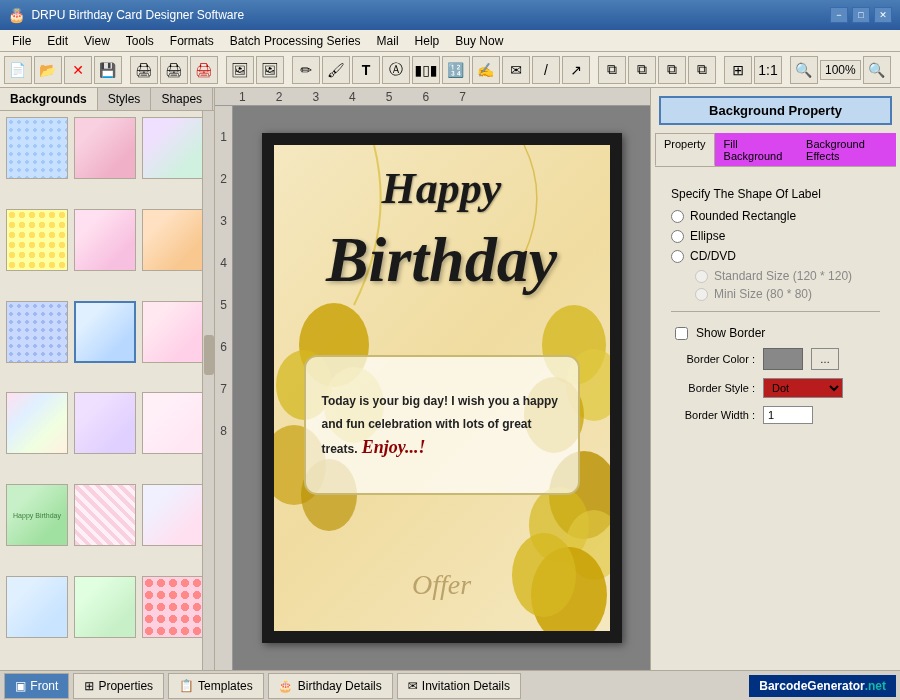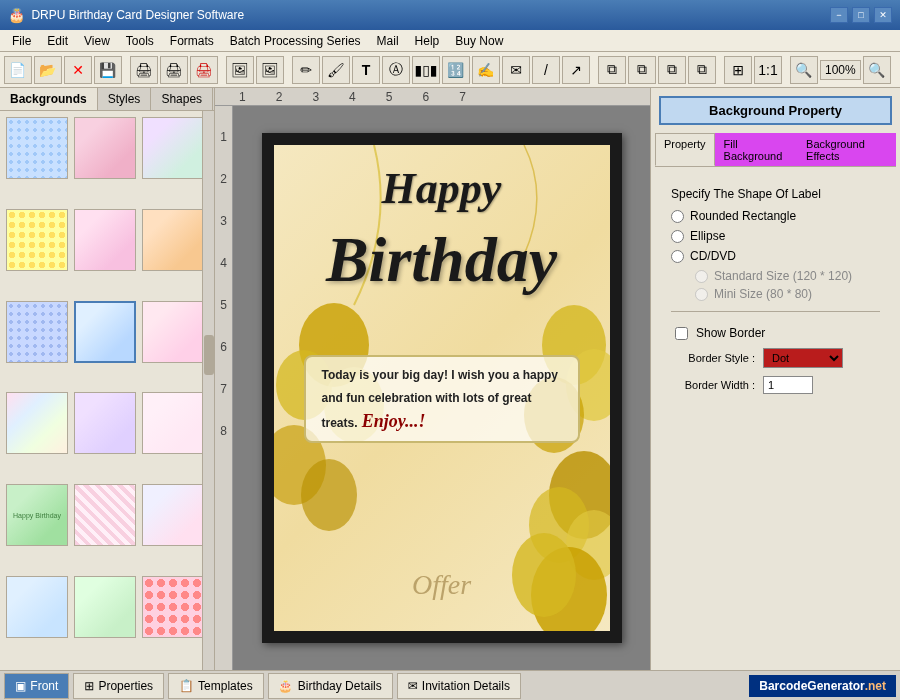--- a/index.html
+++ b/index.html
@@ -187,22 +187,22 @@
       font-weight: bold;
       color: #1a1a1a;
       line-height: 1.1;
       text-shadow: 2px 2px 4px rgba(0,0,0,0.3);
     }
     #card-message-box {
       position: absolute;
       top: 210px; left: 30px; right: 30px;
       background: rgba(255,255,255,0.7);
       border: 2px solid #c8b870;
-      padding: 6px 16px;
-      border-radius: 8px;
+      padding: 32px 16px;
+      border-radius: 13px;
     }
     #card-message-box p {
       font-family: Arial, sans-serif;
       font-size: 15px;
       font-weight: bold;
       color: #222;
       line-height: 1.5;
       text-align: left;
     }
     #card-message-box .enjoy {
@@ -296,21 +296,21 @@
     .bot-tab.active { background: #4a7db5; color: white; }
     #barcode-brand {
       margin-left: auto;
       background: #003080;
       color: white;
       padding: 4px 10px;
       font-weight: bold;
       font-size: 12px;
       display: flex; align-items: center;
     }
-    #barcode-brand .net { color: #fdba74; }
+    #barcode-brand .net { color: #14b8a6; }
 
     
     .app-icon { font-size: 14px; }
   </style>
 </head>
 <body>
 
 <div id="titlebar">
   <div class="title">
     <span class="app-icon">🎂</span>
@@ -497,20 +497,25 @@
           </div>
         </div>
       </div>
       <div class="divider"></div>
       <div class="border-section">
         <div class="border-row">
           <input type="checkbox" style="">
           <span>Show Border</span>
         </div>
         <div class="border-row">
+          <span class="border-label">Border Color :</span>
+          <div class="color-box"></div>
+          <div class="dots-btn">…</div>
+        </div>
+        <div class="border-row">
           <span class="border-label">Border Style :</span>
           <select class="style-select">
             <option>Dot</option>
             <option>Dash</option>
             <option>Solid</option>
             <option>DashDot</option>
           </select>
         </div>
         <div class="border-row">
           <span class="border-label">Border Width :</span>

